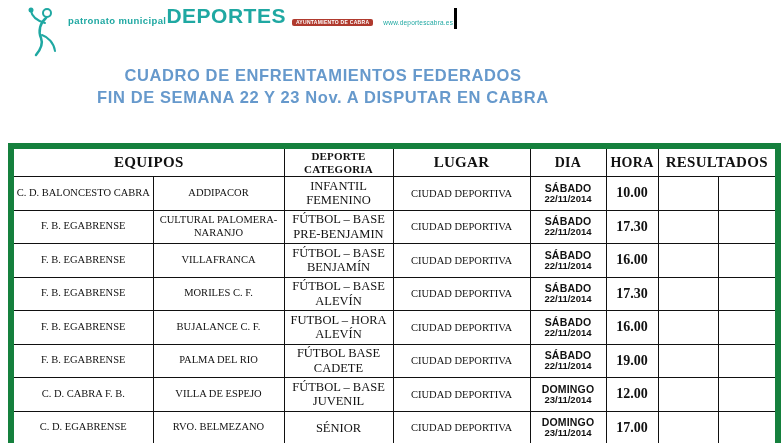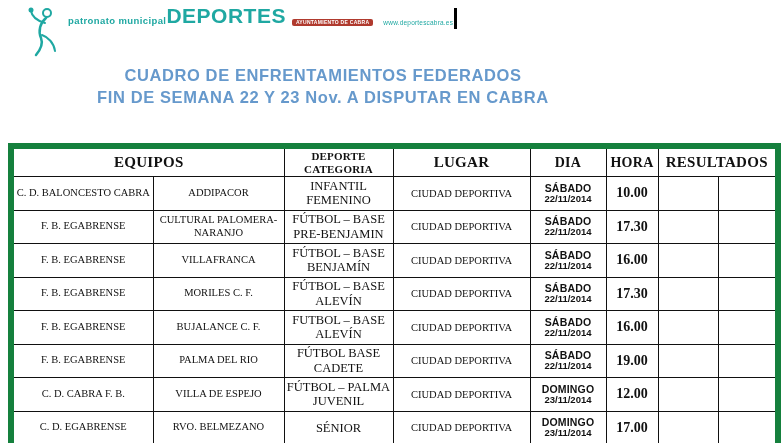--- a/index.html
+++ b/index.html
@@ -166,21 +166,21 @@
       <div class="date">22/11/2014</div>
     </td>
     <td class="hora">17.30</td>
     <td></td>
     <td></td>
   </tr>
 
   <tr>
     <td class="team">F. B. EGABRENSE</td>
     <td class="team">BUJALANCE C. F.</td>
-    <td class="categ">FUTBOL – BASE ALEVÍN</td>
+    <td class="categ">FUTBOL – HORA ALEVÍN</td>
     <td class="venue">CIUDAD DEPORTIVA</td>
     <td class="dia">
       <div class="day">SÁBADO</div>
       <div class="date">22/11/2014</div>
     </td>
     <td class="hora">16.00</td>
     <td></td>
     <td></td>
   </tr>
 
@@ -194,21 +194,21 @@
       <div class="date">22/11/2014</div>
     </td>
     <td class="hora">19.00</td>
     <td></td>
     <td></td>
   </tr>
 
   <tr>
     <td class="team">C. D. CABRA F. B.</td>
     <td class="team">VILLA DE ESPEJO</td>
-    <td class="categ">FÚTBOL – PALMA JUVENIL</td>
+    <td class="categ">FÚTBOL – BASE JUVENIL</td>
     <td class="venue">CIUDAD DEPORTIVA</td>
     <td class="dia">
       <div class="day">DOMINGO</div>
       <div class="date">23/11/2014</div>
     </td>
     <td class="hora">12.00</td>
     <td></td>
     <td></td>
   </tr>
 

